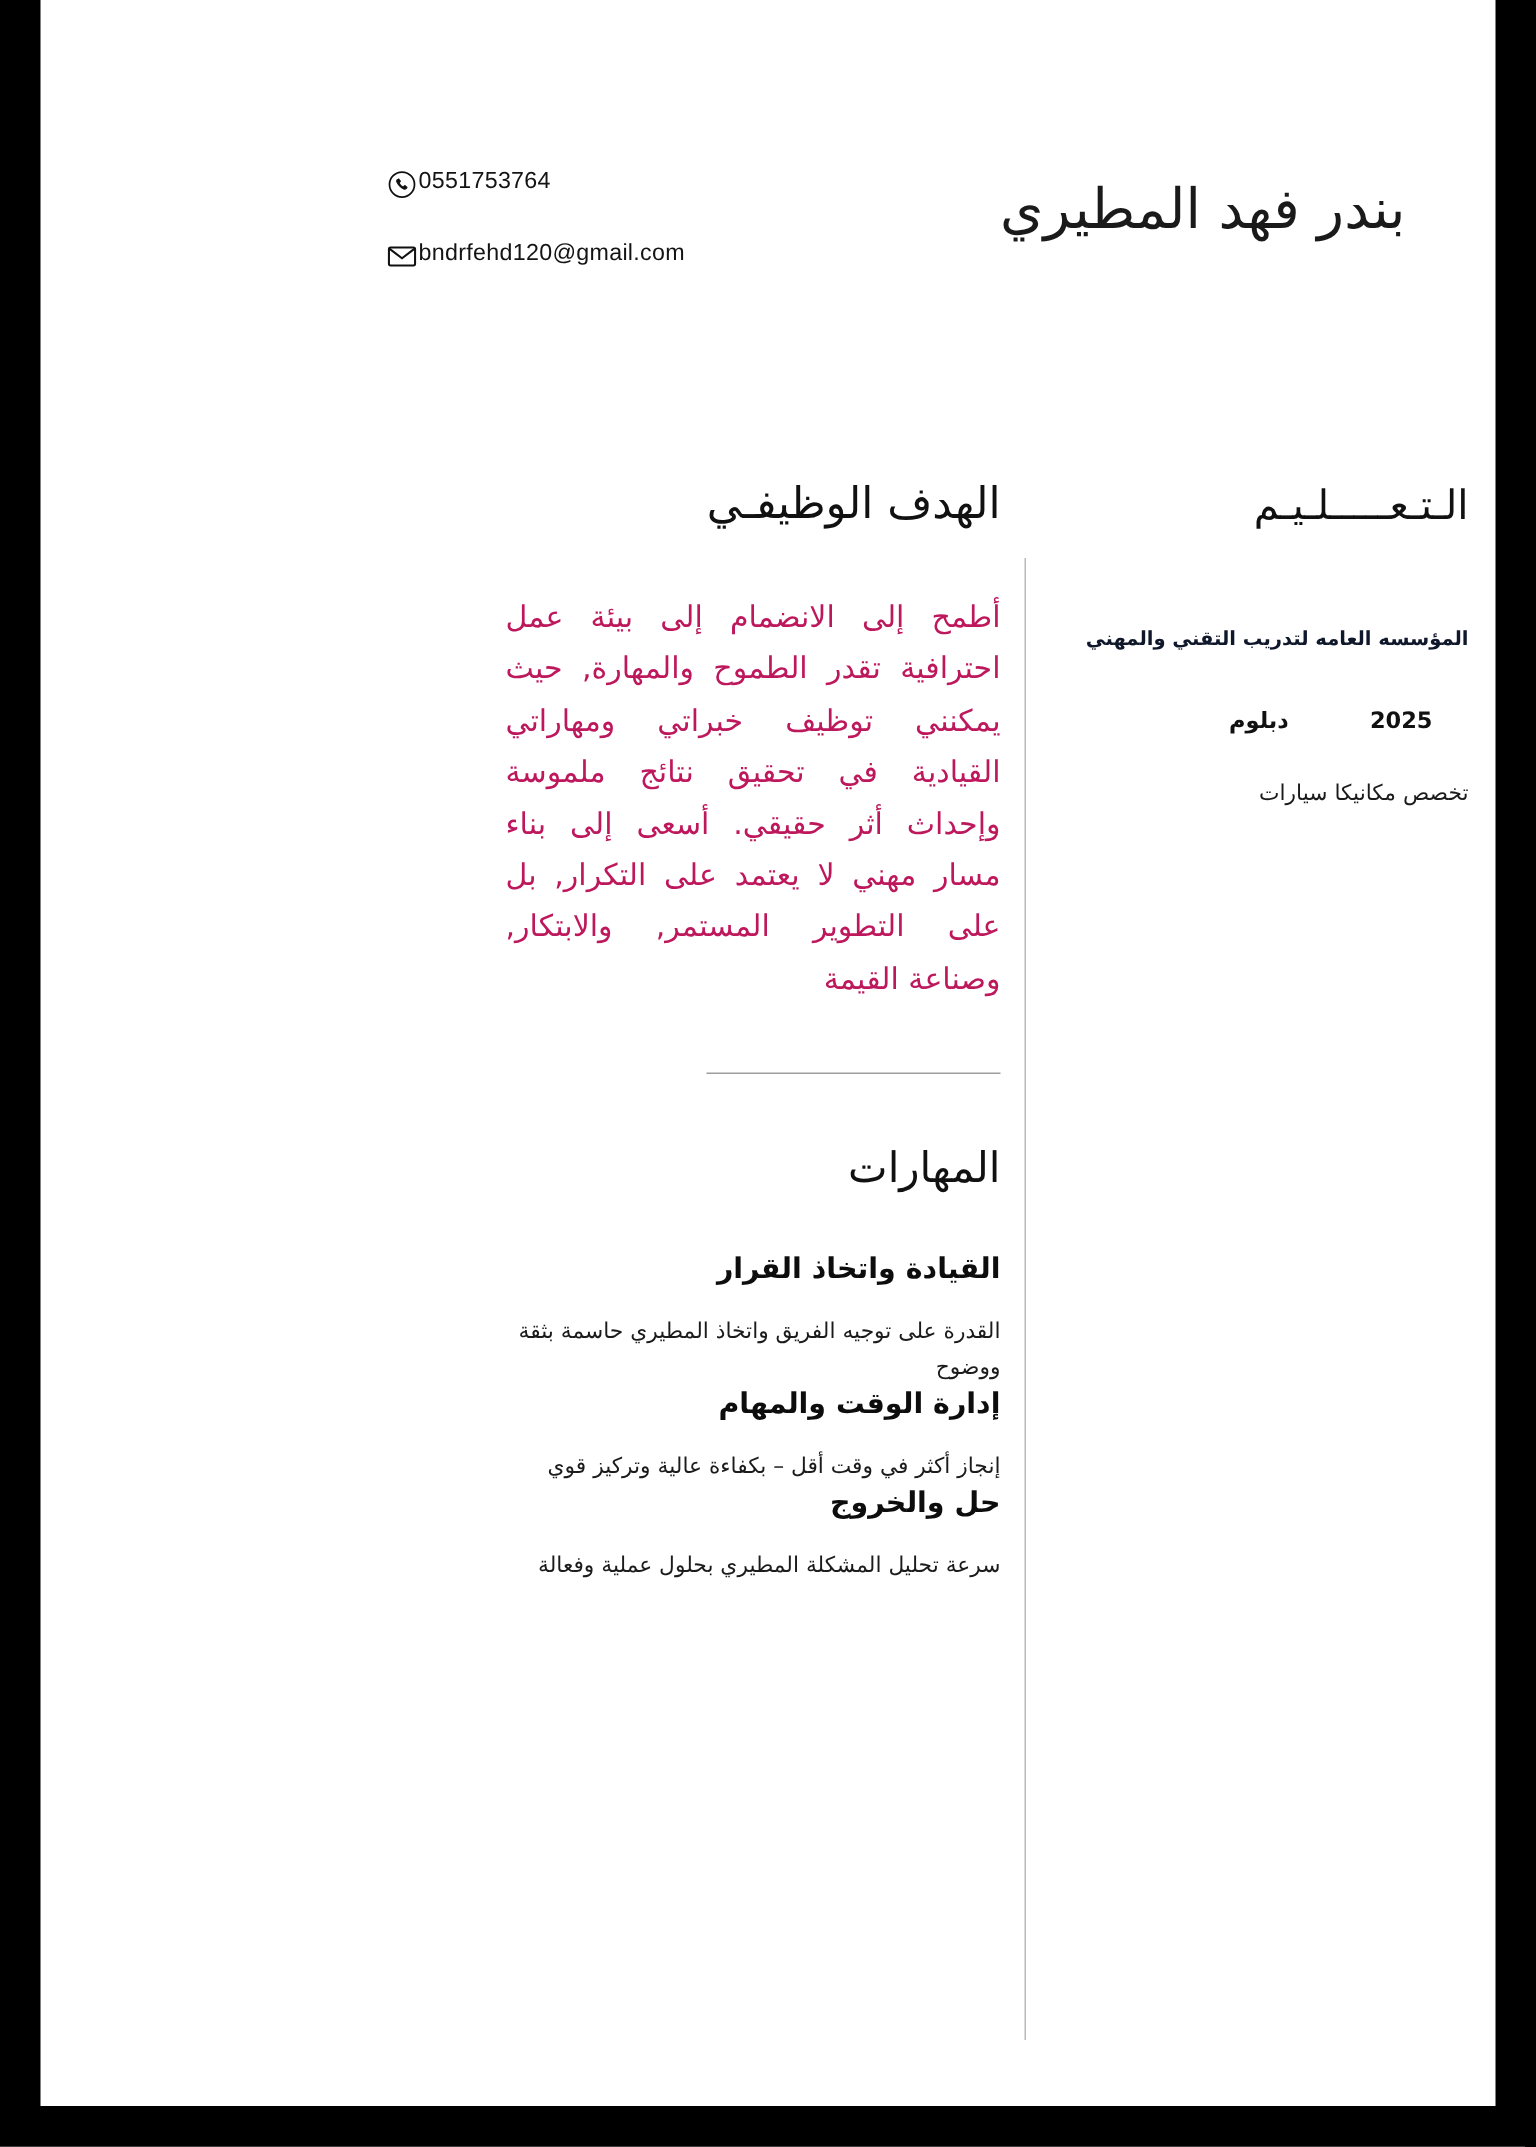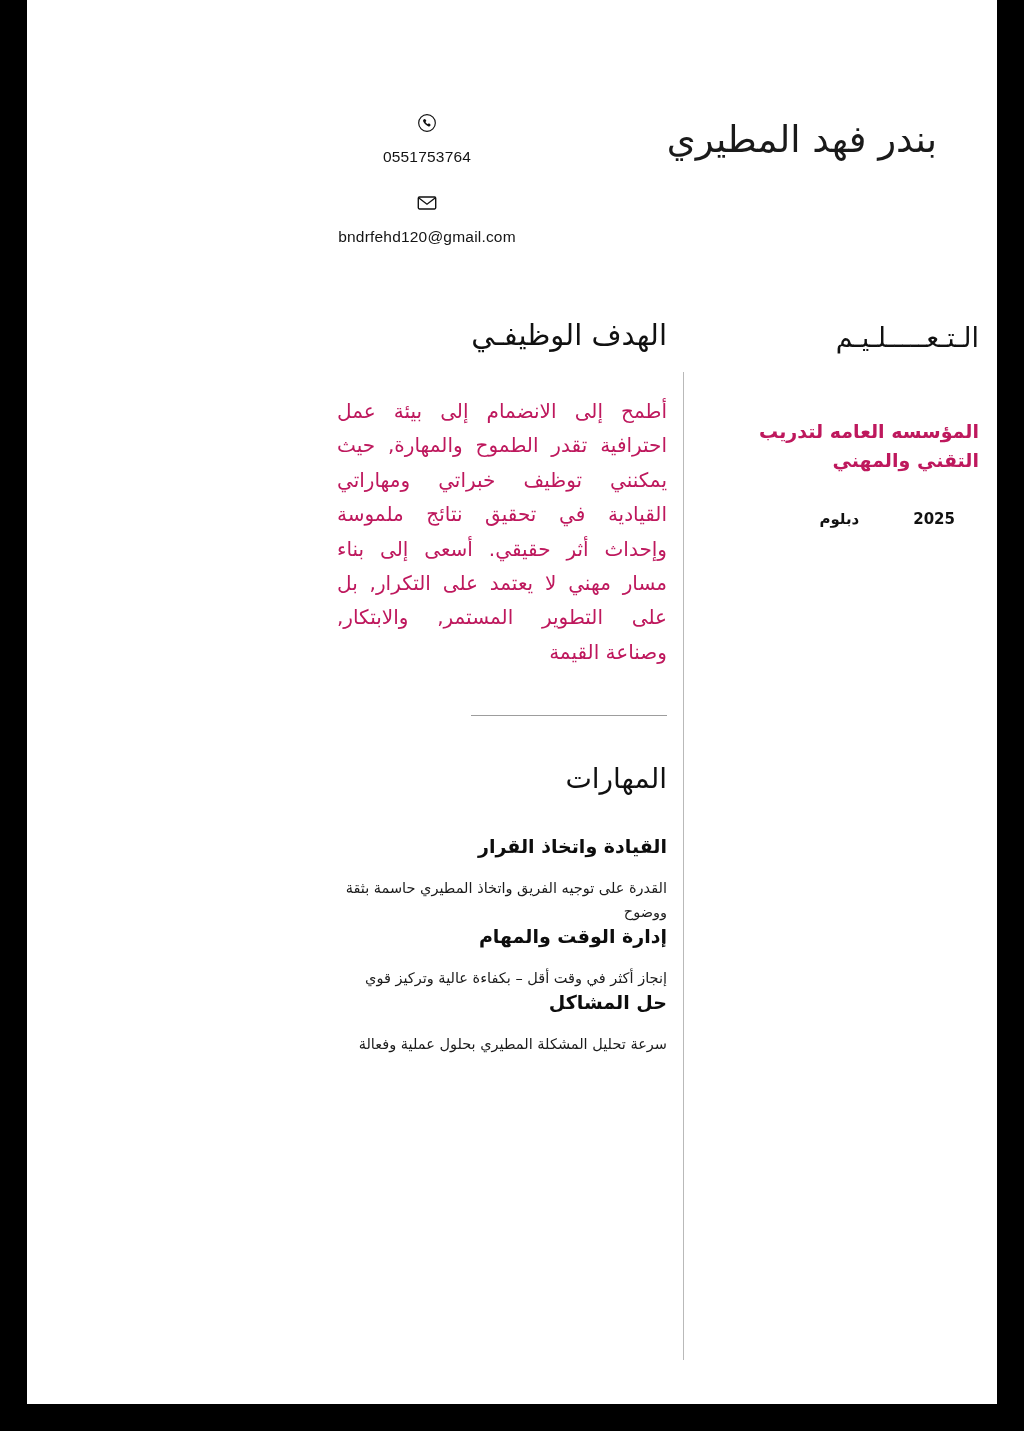--- a/index.html
+++ b/index.html
@@ -45,24 +45,22 @@
   .contact-list {
     position: absolute;
     left: 230px;
     top: 16px;
     width: 340px;
     direction: ltr;
     text-align: left;
   }
   .contact-row {
     display: flex;
-    align-items: center;
-    gap: 14px;
+    align-items: flex-start;
     margin-bottom: 26px;
-    flex-direction: column;
   }
   .contact-icon {
     width: 22px;
     height: 22px;
     flex: 0 0 22px;
     display: flex;
     align-items: center;
     justify-content: center;
     color: #111;
   }
@@ -102,23 +100,23 @@
   }
   .edu-heading {
     font-size: 27px;
     font-weight: 400;
     color: #111;
     letter-spacing: 5px;
     margin: 22px 0 64px 0;
     white-space: nowrap;
   }
   .edu-org {
-    font-size: 19px;
+    font-size: 13px;
     font-weight: 700;
-    color: #be185d;
+    color: #0f172a;
     line-height: 1.55;
     margin-bottom: 34px;
   }
   .edu-line {
     display: flex;
     justify-content: flex-start;
     gap: 54px;
     font-size: 15px;
     font-weight: 700;
     color: #111;
@@ -221,20 +219,21 @@
     <div class="col-right">
       <div class="edu-heading">الـتـعـــــلـيـم</div>
 
       <div class="edu-org">المؤسسه العامه لتدريب التقني والمهني</div>
 
       <div class="edu-line">
         <span>2025</span>
         <span>دبلوم</span>
       </div>
 
+      <div class="edu-major">تخصص مكانيكا سيارات</div>
     </div>
 
     <div class="col-left">
 
       <div class="obj-heading">الهدف الوظيفـي</div>
 
       <div class="obj-body">أطمح إلى الانضمام إلى بيئة عمل احترافية تقدر الطموح والمهارة, حيث يمكنني توظيف خبراتي ومهاراتي القيادية في تحقيق نتائج ملموسة وإحداث أثر حقيقي. أسعى إلى بناء مسار مهني لا يعتمد على التكرار, بل على التطوير المستمر, والابتكار, وصناعة القيمة</div>
 
       <div class="rule"></div>
 
@@ -244,21 +243,21 @@
         <div class="skill-title">القيادة واتخاذ القرار</div>
         <div class="skill-desc">القدرة على توجيه الفريق واتخاذ المطيري حاسمة بثقة ووضوح</div>
       </div>
 
       <div>
         <div class="skill-title">إدارة الوقت والمهام</div>
         <div class="skill-desc">إنجاز أكثر في وقت أقل – بكفاءة عالية وتركيز قوي</div>
       </div>
 
       <div>
-        <div class="skill-title">حل المشاكل</div>
+        <div class="skill-title">حل والخروج</div>
         <div class="skill-desc">سرعة تحليل المشكلة المطيري بحلول عملية وفعالة</div>
       </div>
 
 
     </div>
   </div>
 
 </div>
 
 </body></html>

